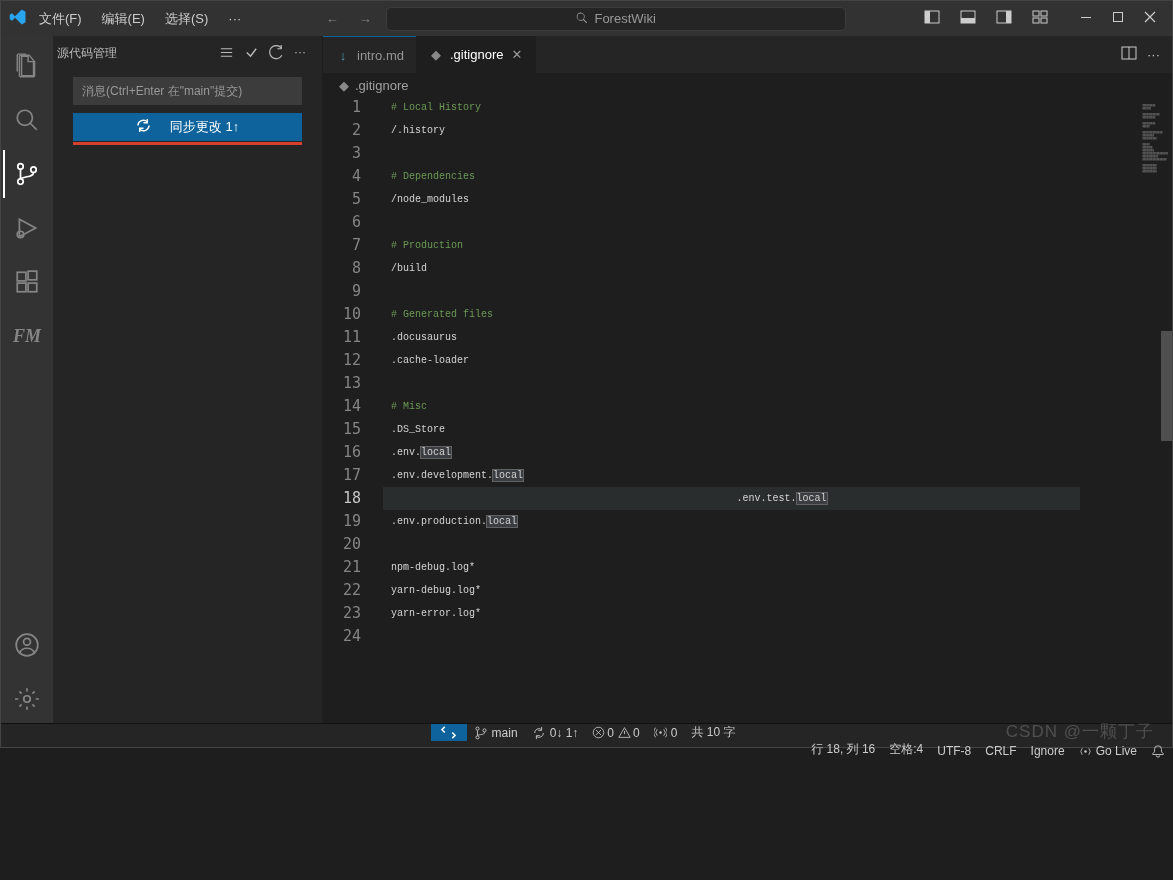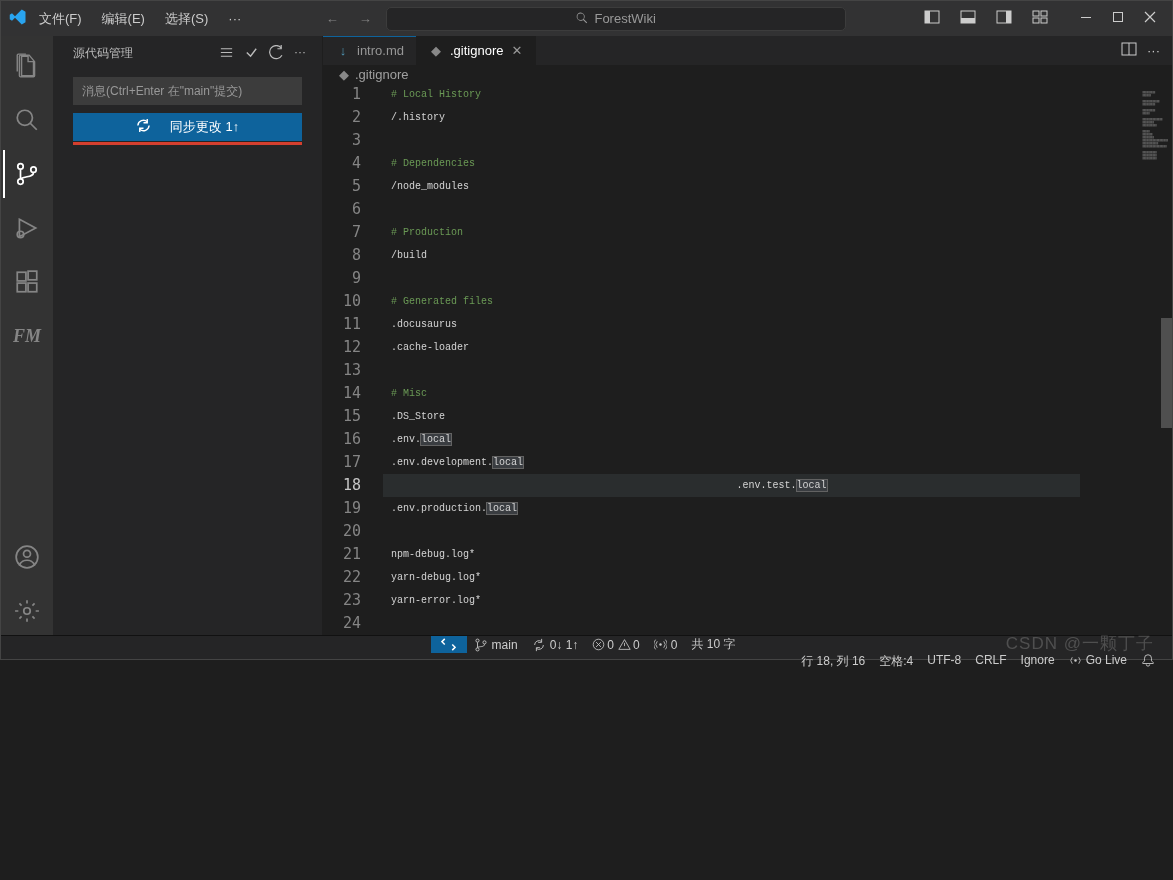--- a/index.html
+++ b/index.html
@@ -1,17 +1,17 @@
 <!DOCTYPE html>
 <html><head>
 <meta charset="utf-8">
 <style>
   * { margin:0; padding:0; box-sizing:border-box; }
   body { width:1173px; height:880px; background:#1e1e1e; font-family:"Segoe UI","Microsoft YaHei",sans-serif; color:#cccccc; overflow:hidden; font-size:13px; }
-  .root { display:flex; flex-direction:column; width:1173px; height:660px; border:1px solid #444; }
+  .root { display:flex; flex-direction:column; width:1173px; height:748px; border:1px solid #444; }
 
   
   .titlebar { height:35px; background:#323233; display:flex; align-items:center; padding:0 8px; gap:4px; }
   .titlebar .menu { color:#cccccc; padding:4px 8px; font-size:13px; cursor:pointer; }
   .titlebar .spacer { flex:1; display:flex; justify-content:center; align-items:center; gap:8px; }
   .nav-arrow { color:#858585; padding:4px 6px; cursor:pointer; }
   .search-box { display:flex; border:1px solid #3c3c3c; border-radius:5px; padding:3px 12px; min-width:460px; justify-content:center; color:#999; cursor:pointer; background:#252526;}
   .search-box .icon { margin-right:6px; }
   .layout-btns { display:flex; gap:4px; align-items:center; margin-right:12px; }
   .layout-btn,.win-btn { color:#cccccc; padding:6px 8px; cursor:pointer; }
@@ -20,21 +20,21 @@
   
   .body { flex:1; display:flex; overflow:hidden; }
   .activity-bar { width:52px; background:#333333; display:flex; flex-direction:column; align-items:center; padding-top:6px; gap:6px; }
   .act-item { width:48px; height:48px; display:flex; align-items:center; justify-content:center; color:#858585; cursor:pointer; position:relative; }
   .act-item.active { color:#ffffff; }
   .act-item.active::before { content:""; position:absolute; left:0; top:0; bottom:0; width:2px; background:#ffffff; }
   .activity-spacer { flex:1; }
 
   
   .sidebar { width:270px; background:#252526; display:flex; flex-direction:column; border-right:1px solid #1e1e1e; }
-  .sidebar-header { height:35px; padding:0 16px 0 20px; display:flex; align-items:center; justify-content:space-between; font-size:12px; color:#bbb; }
+  .sidebar-header { height:35px; padding:0 16px 0 4px; display:flex; align-items:center; justify-content:space-between; font-size:12px; color:#bbb; }
   .sidebar-header .actions { display:flex; gap:10px; }
   .msg-input { margin:6px 20px 8px 20px; height:28px; background:#3c3c3c; border:1px solid #3c3c3c; color:#abb; padding:0 8px; font-size:12px; outline:none; }
   .msg-input::placeholder { color:#989898; }
   .sync-btn { margin:0 20px 0 20px; height:28px; background:#0e639c; color:#fff; display:flex; align-items:center; justify-content:center; font-size:13px; cursor:pointer; gap:19px; }
   .sync-underline { height:3px; background:#d43f2e; margin:1px 20px 0 20px; }
 
   
   .editor { flex:1; display:flex; flex-direction:column; background:#1e1e1e; position:relative; }
   .tabs { height:38px; display:flex; align-items:stretch; background:#252526; border-bottom:1px solid #1e1e1e; }
   .tab { display:flex; align-items:center; padding:0 12px; color:#969696; font-size:13px; gap:6px; cursor:pointer; }
@@ -57,21 +57,21 @@
   .minimap { position:absolute; top:0; right:0; width:92px; height:100%; background:#1e1e1e; overflow:hidden; }
   .mini-block { position:absolute; right:4px; font-size:2px; line-height:3px; color:#555; }
   .vscroll { position:absolute; right:0; top:0; width:11px; height:100%; }
   .vscroll .thumb { position:absolute; right:0; top:235px; width:11px; height:110px; background:#4f4f4f; }
 
   
   .statusbar { height:24px; background:#252526; display:flex; align-items:center; color:#cccccc; font-size:12px; position:relative; border-top:1px solid #111;flex-direction:column; }
   .statusbar .left { display:flex; align-items:stretch; height:100%; }
   .remote { background:#0e639c; width:36px; display:flex; align-items:center; justify-content:center; }
   .sb-item { padding:0 7px; display:flex; align-items:center; gap:4px; cursor:pointer; }
-  .statusbar .right { margin-left:auto; display:flex; align-items:flex-start; padding-right:10px; }
+  .statusbar .right { margin-left:auto; display:flex; align-items:flex-end; }
   .watermark { position:absolute; right:18px; bottom:4px; color:#6b6b6b; font-size:17px; letter-spacing:1px; opacity:.6; pointer-events:none; }
 
   svg { fill:currentColor; }
 </style>
 </head>
 <body>
 
 <div class="root">
 
   <div class="titlebar">

